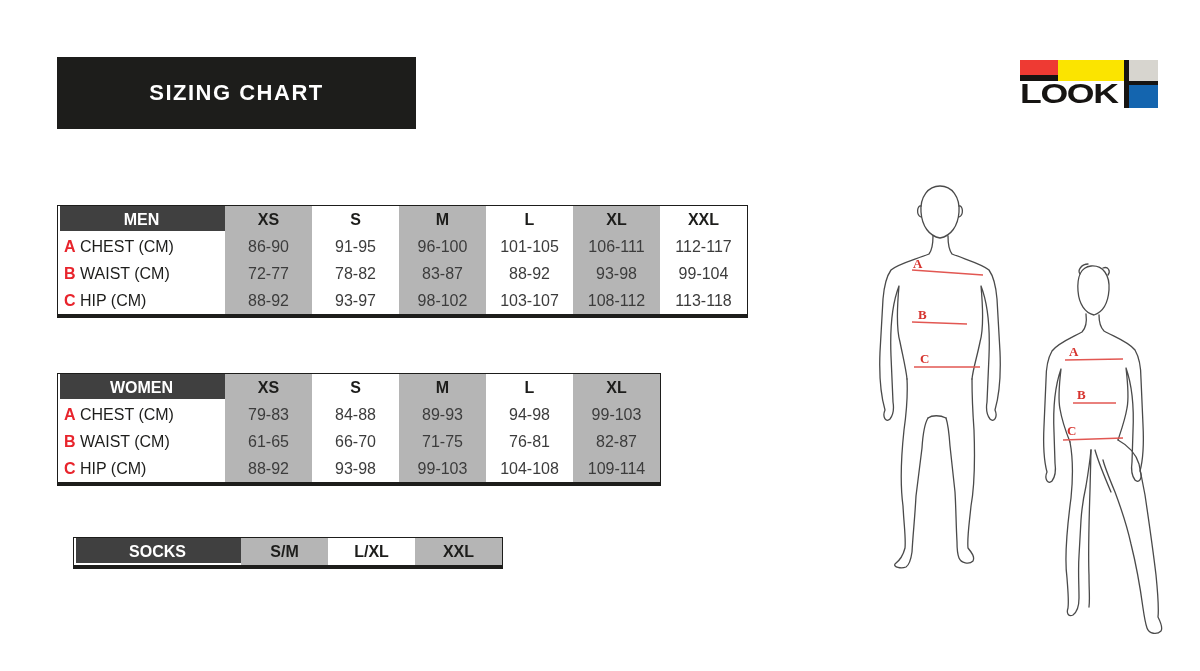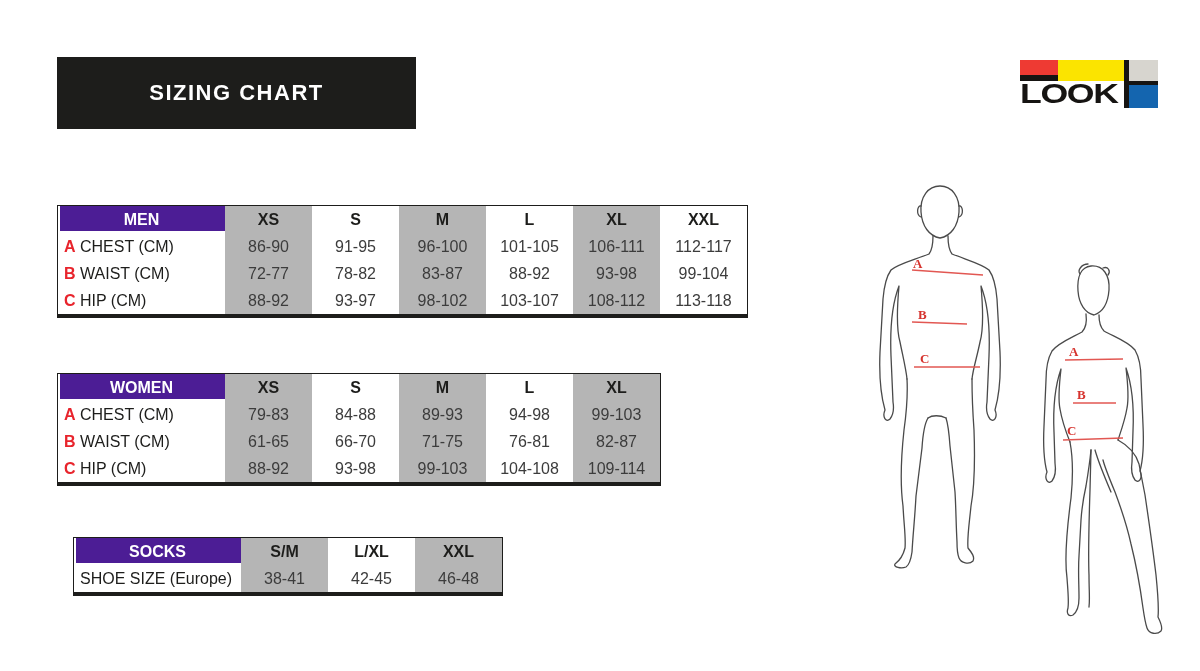--- a/index.html
+++ b/index.html
@@ -31,21 +31,21 @@
   }
   
   .size-table{
     position:absolute;background:#fff;
     border:1px solid #1d1d1b;border-bottom:4px solid #1d1d1b;
   }
   .st-row{display:flex;height:27px;line-height:27px;}
   .cell{box-sizing:border-box;font-size:16px;white-space:nowrap;}
   .label-cell{width:167px;padding-left:6px;color:#1d1d1b;text-align:left;}
   .header-label{
-    background:#4c1d95;color:#fff;font-weight:bold;text-align:center;padding-left:0;
+    background:#404040;color:#fff;font-weight:bold;text-align:center;padding-left:0;
     box-shadow:inset 2px 0 0 #fff, inset 0 -2px 0 #fff;
   }
   .size-cell{width:87px;text-align:center;color:#3c3c3c;}
   .header-row .size-cell{font-weight:bold;color:#1d1d1b;}
   .shaded{background:#b5b5b5;}
   .letter{color:#e8242c;font-weight:bold;}
   #men-table{left:57px;top:205px;}
   #women-table{left:57px;top:373px;}
   #socks-table{left:57px;top:537px;margin-left:16px;}
   
@@ -145,26 +145,20 @@
       <div class="cell size-cell">104-108</div>
       <div class="cell size-cell shaded">109-114</div>
     </div>
   </div>
 <div id="socks-table" class="size-table">
     <div class="st-row header-row">
       <div class="cell label-cell header-label">SOCKS</div>
       <div class="cell size-cell shaded">S/M</div>
       <div class="cell size-cell">L/XL</div>
       <div class="cell size-cell shaded">XXL</div>
-    </div>
-    <div class="st-row">
-      <div class="cell label-cell">SHOE SIZE (Europe)</div>
-      <div class="cell size-cell shaded">38-41</div>
-      <div class="cell size-cell">42-45</div>
-      <div class="cell size-cell shaded">46-48</div>
     </div>
   </div>
 
 <svg id="male-figure" class="figure" width="154" height="394" viewBox="0 0 154 394">
   <g class="sketch">
     <path d="M80,10 C92,10 100,21 99,36 C98,50 91,60 80,62 C69,60 62,50 61,36 C60,21 68,10 80,10 Z"></path>
     <path d="M61,30 C57,29 56,39 61,41"></path>
     <path d="M99,30 C103,29 104,39 99,41"></path>
     <path d="M73,60 C73,68 72,74 69,78 C54,84 38,88 31,94 C26,101 24,111 23,123 L20,176 C19,200 21,220 25,234 C22,241 26,247 30,243 C33,239 34,232 33,226 L31,180 C30,155 32,128 39,110 C37,132 36,152 40,166 C43,181 46,193 47,203"></path>
     <path d="M88,60 C88,68 89,74 92,78 C107,84 122,88 129,94 C134,101 136,111 137,123 L140,176 C141,200 139,220 135,234 C138,241 134,247 130,243 C127,239 126,232 127,226 L129,180 C130,155 128,128 121,110 C123,132 124,152 120,166 C117,181 113,193 112,203"></path>

